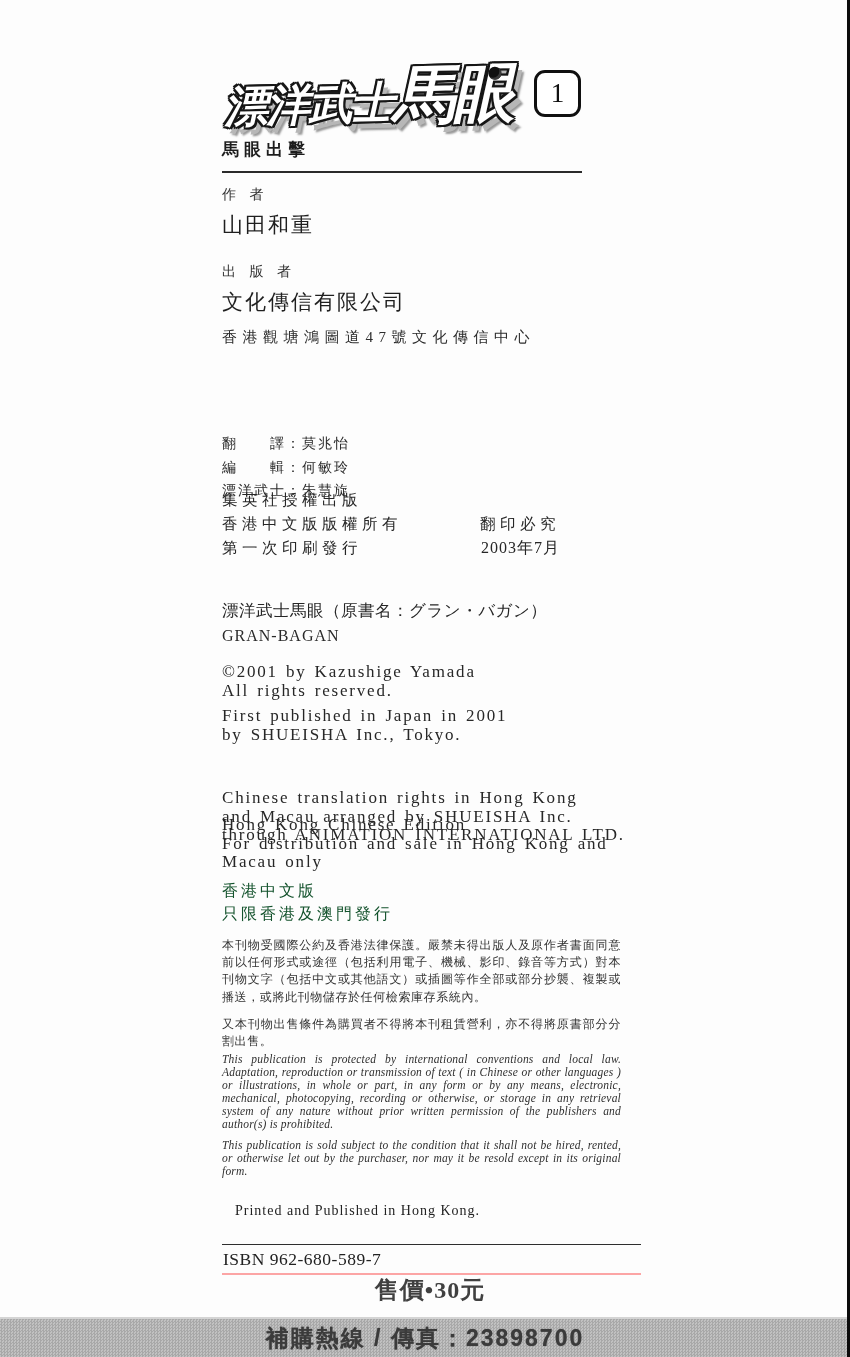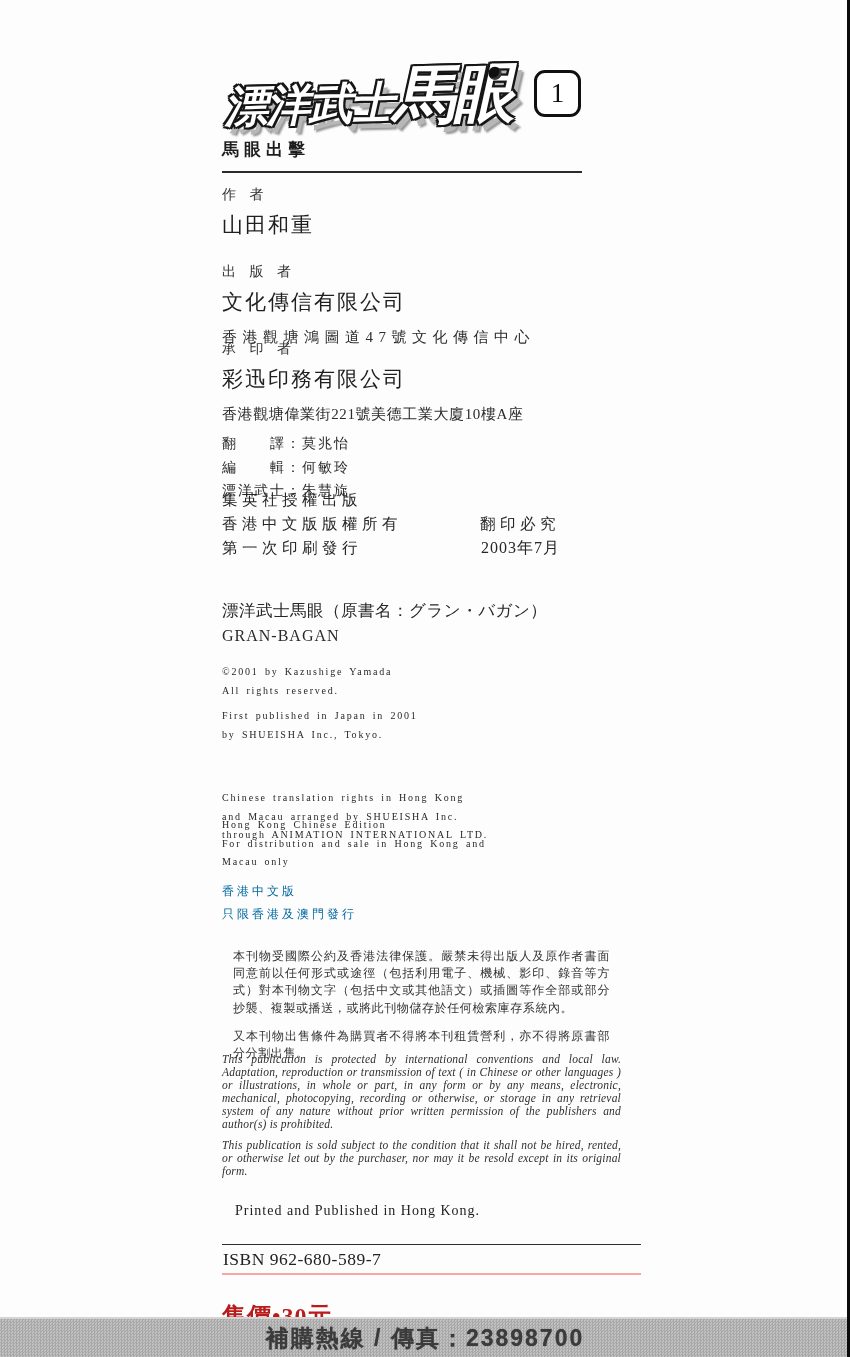--- a/index.html
+++ b/index.html
@@ -64,46 +64,46 @@
   .license-row{display:flex;justify-content:space-between;line-height:24px;color:#262626;}
   .lic-zh{letter-spacing:4.5px;}
   .lic-date{letter-spacing:1px;font-size:16px;}
 
   
   .original{top:600px;}
   .orig-zh{font-size:16.5px;letter-spacing:0.5px;color:#262626;}
   .orig-en{font-size:16px;letter-spacing:1px;margin-top:5px;color:#2a2a2a;}
 
   
-  .cr{white-space:pre-line;font-size:10px;line-height:19px;letter-spacing:1.8px;word-spacing:2px;color:#272727;}
+  .cr{white-space:pre-line;font-size:17px;line-height:19px;letter-spacing:1.8px;word-spacing:2px;color:#272727;}
   .cr-1{top:662px;} .cr-2{top:706px;} .cr-3{top:745px;line-height:18.5px;margin-top:44px;} .cr-4{top:816px;line-height:18.5px;}
 
   
-  .edition{top:880px;font-size:12px;letter-spacing:3px;color:#0369a1;}
+  .edition{top:880px;font-size:16px;letter-spacing:3px;color:#14532d;}
   .edition div{line-height:22.5px;}
 
   
   .legal-zh{top:937px;width:399px;font-size:12px;line-height:17.2px;letter-spacing:0.6px;text-align:justify;color:#333;}
-  .legal-zh p{margin:11px;}
+  .legal-zh p{margin:0;}
   .legal-zh p + p{margin-top:10px;}
 
   
   .legal-en{top:1053px;width:399px;font-size:11.5px;line-height:12.9px;letter-spacing:0.2px;text-align:justify;color:#2e2e2e;font-style:italic;}
   .legal-en p{margin:0;}
   .legal-en p + p{margin-top:9px;}
 
   
   .printed{top:1203px;font-size:14px;letter-spacing:1px;color:#222;margin-left:13px;}
   .isbn-block{
     top:1244px;
     border-top:1.5px solid #2e2e2e;border-bottom:2px solid #fca5a5;
     padding:4px 2px 3px 1px;
     font-size:17.5px;letter-spacing:0.5px;color:#222;
   }
-  .price{top:1300px;text-align:left;font-size:24px;font-weight:600;letter-spacing:1px;color:#b91c1c;}
+  .price{top:1274px;text-align:center;font-size:24px;font-weight:600;letter-spacing:1px;color:#404040;}
 
   
   .hotline-bar{
     position:absolute;left:0;right:0;bottom:0;height:38px;
     background:repeating-conic-gradient(#a8a8a8 0% 25%, #c1c1c1 0% 50%) 0 0 / 3px 3px;
     border-top:2px solid #d4d4d4;
     display:flex;align-items:center;justify-content:center;
   }
   .hotline-text{
     font-family:"Liberation Sans","DejaVu Sans",sans-serif;
@@ -135,25 +135,20 @@
     <div class="credit-label">作 者</div>
     <div class="credit-name">山田和重</div>
   </div>
 
   <div class="sec credit-2">
     <div class="credit-label">出 版 者</div>
     <div class="credit-name">文化傳信有限公司</div>
     <div class="credit-addr1">香港觀塘鴻圖道47號文化傳信中心</div>
   </div>
 
-  <div class="sec credit-3">
-    <div class="credit-label">承 印 者</div>
-    <div class="credit-name">彩迅印務有限公司</div>
-    <div class="credit-addr2">香港觀塘偉業街221號美德工業大廈10樓A座</div>
-  </div>
 
   <div class="sec staff">
     <div class="staff-row"><span>翻　　譯：</span><span>莫兆怡</span></div>
     <div class="staff-row"><span>編　　輯：</span><span>何敏玲</span></div>
     <div class="staff-row"><span>漂洋武士：</span><span>朱慧旋</span></div>
   </div>
 
   <div class="sec license">
     <div class="license-row">
       <span class="lic-zh">集英社授權出版</span>

